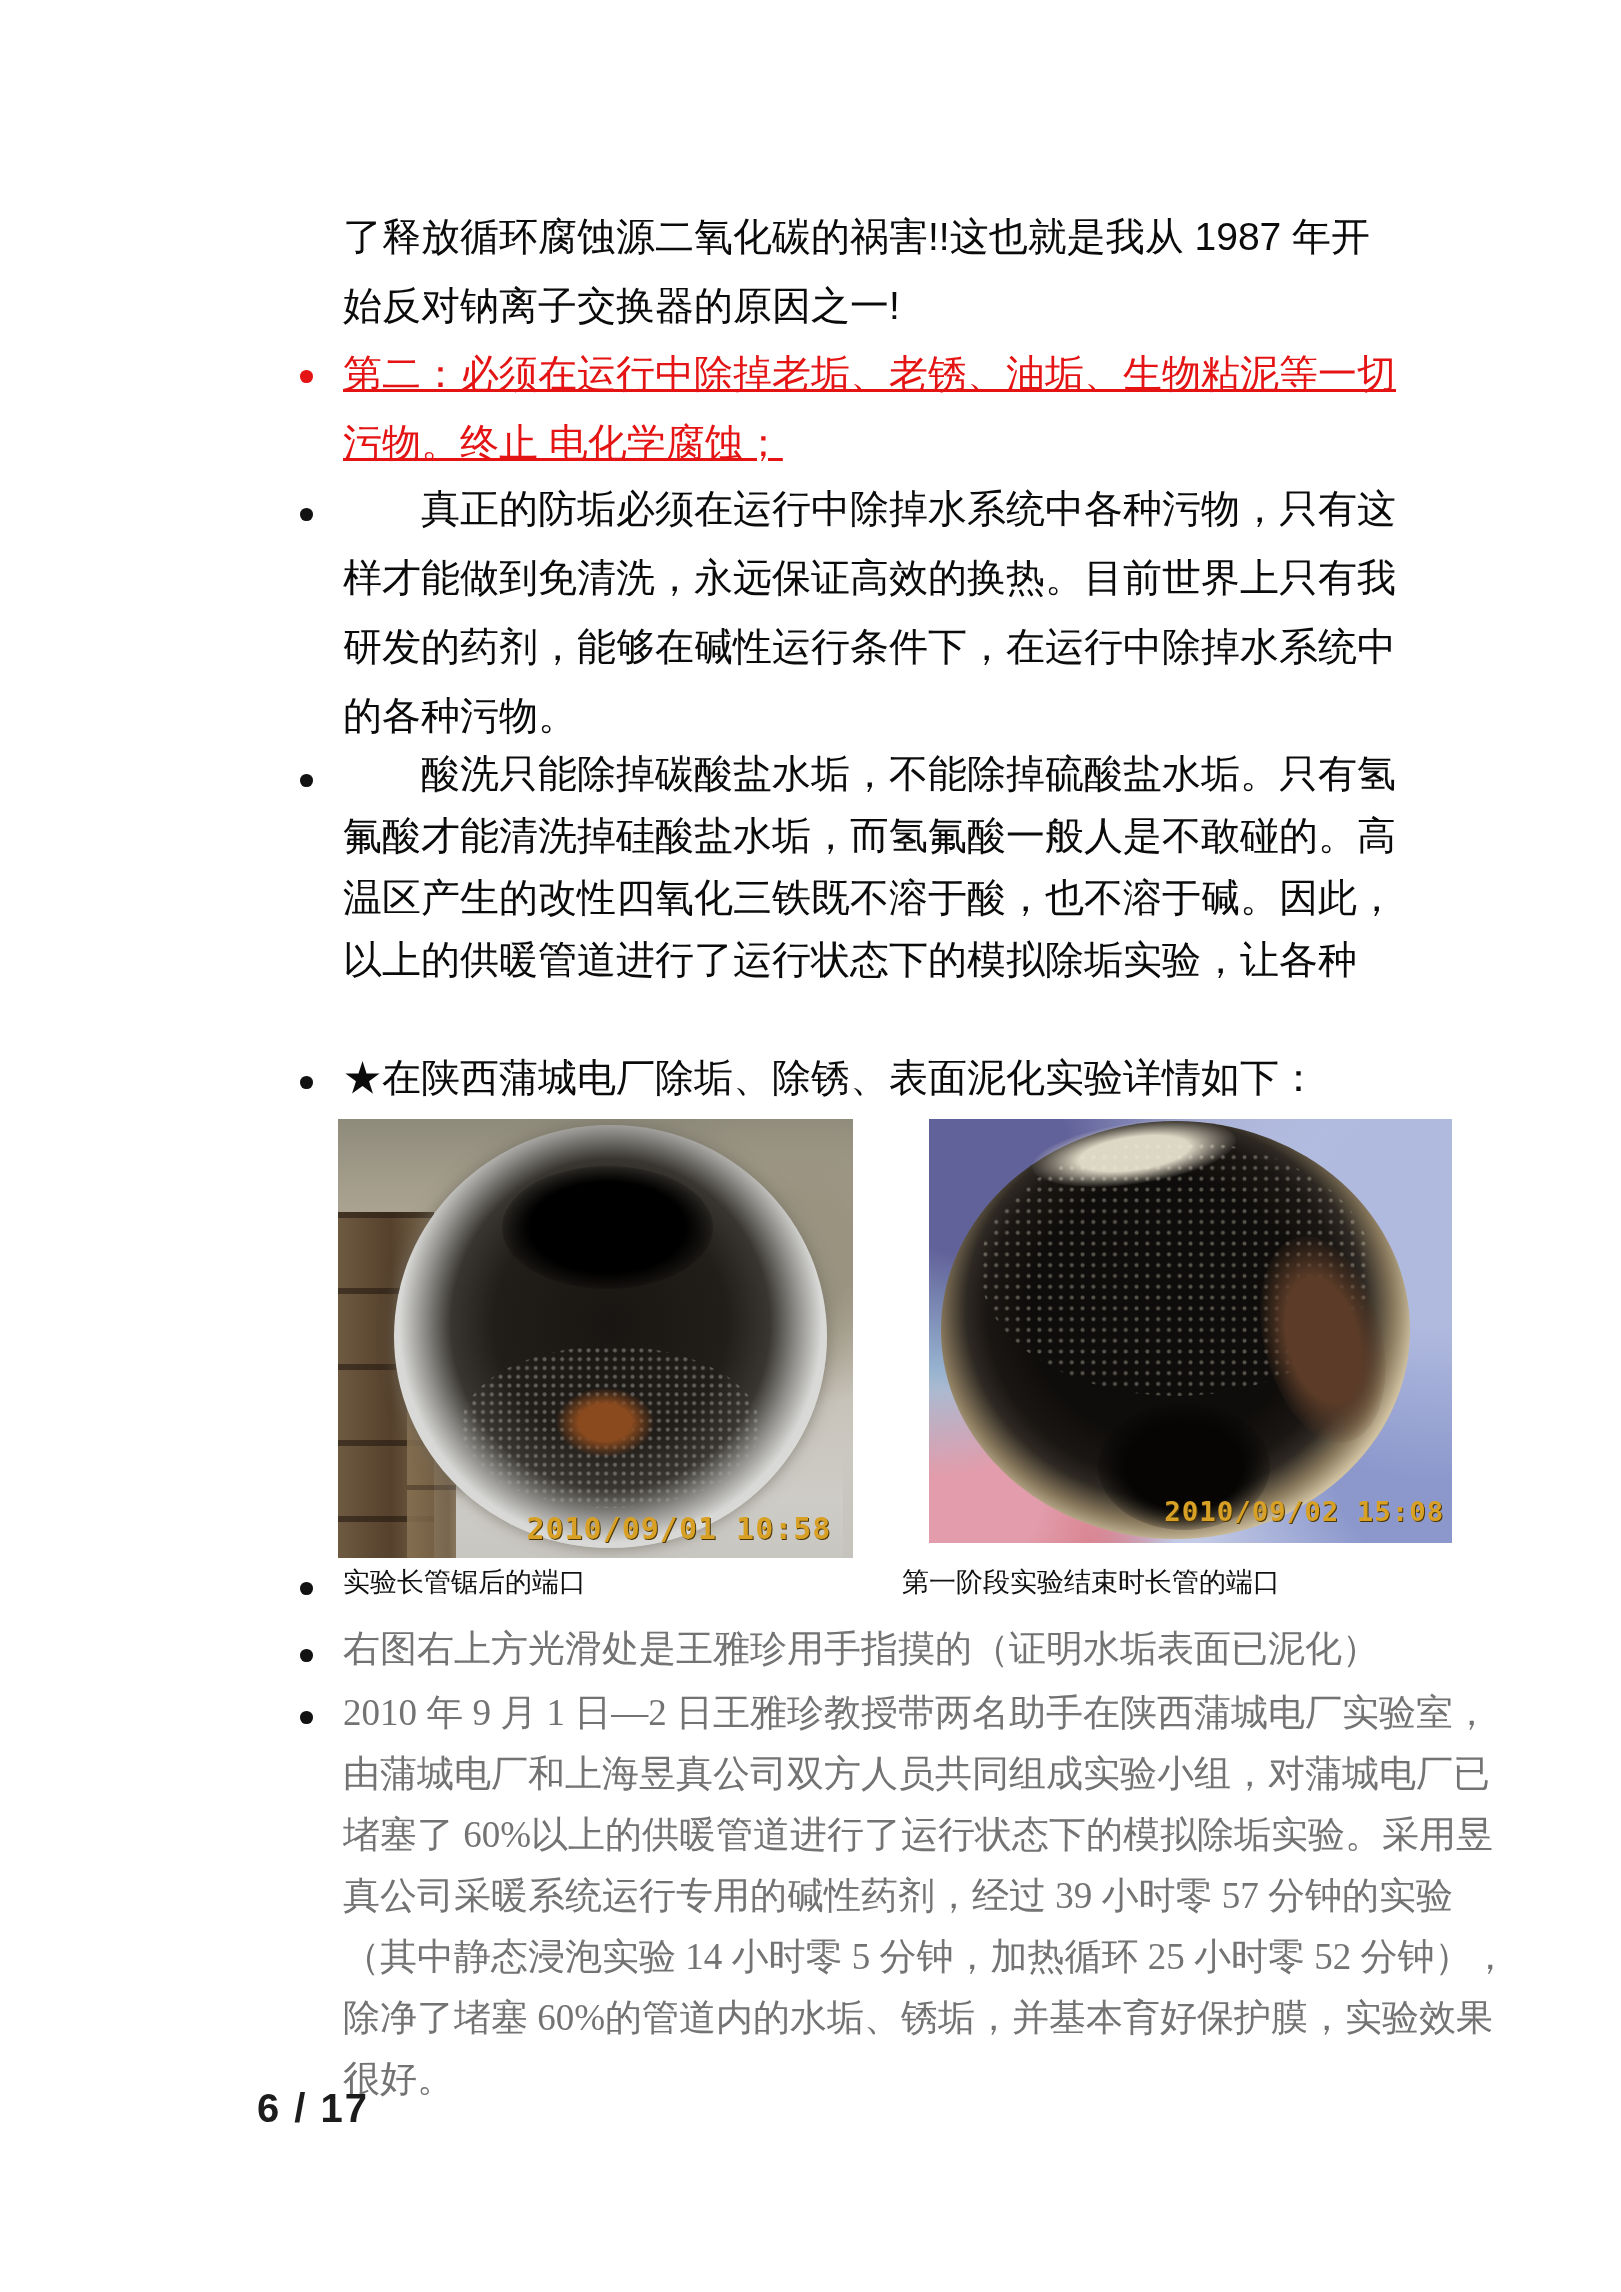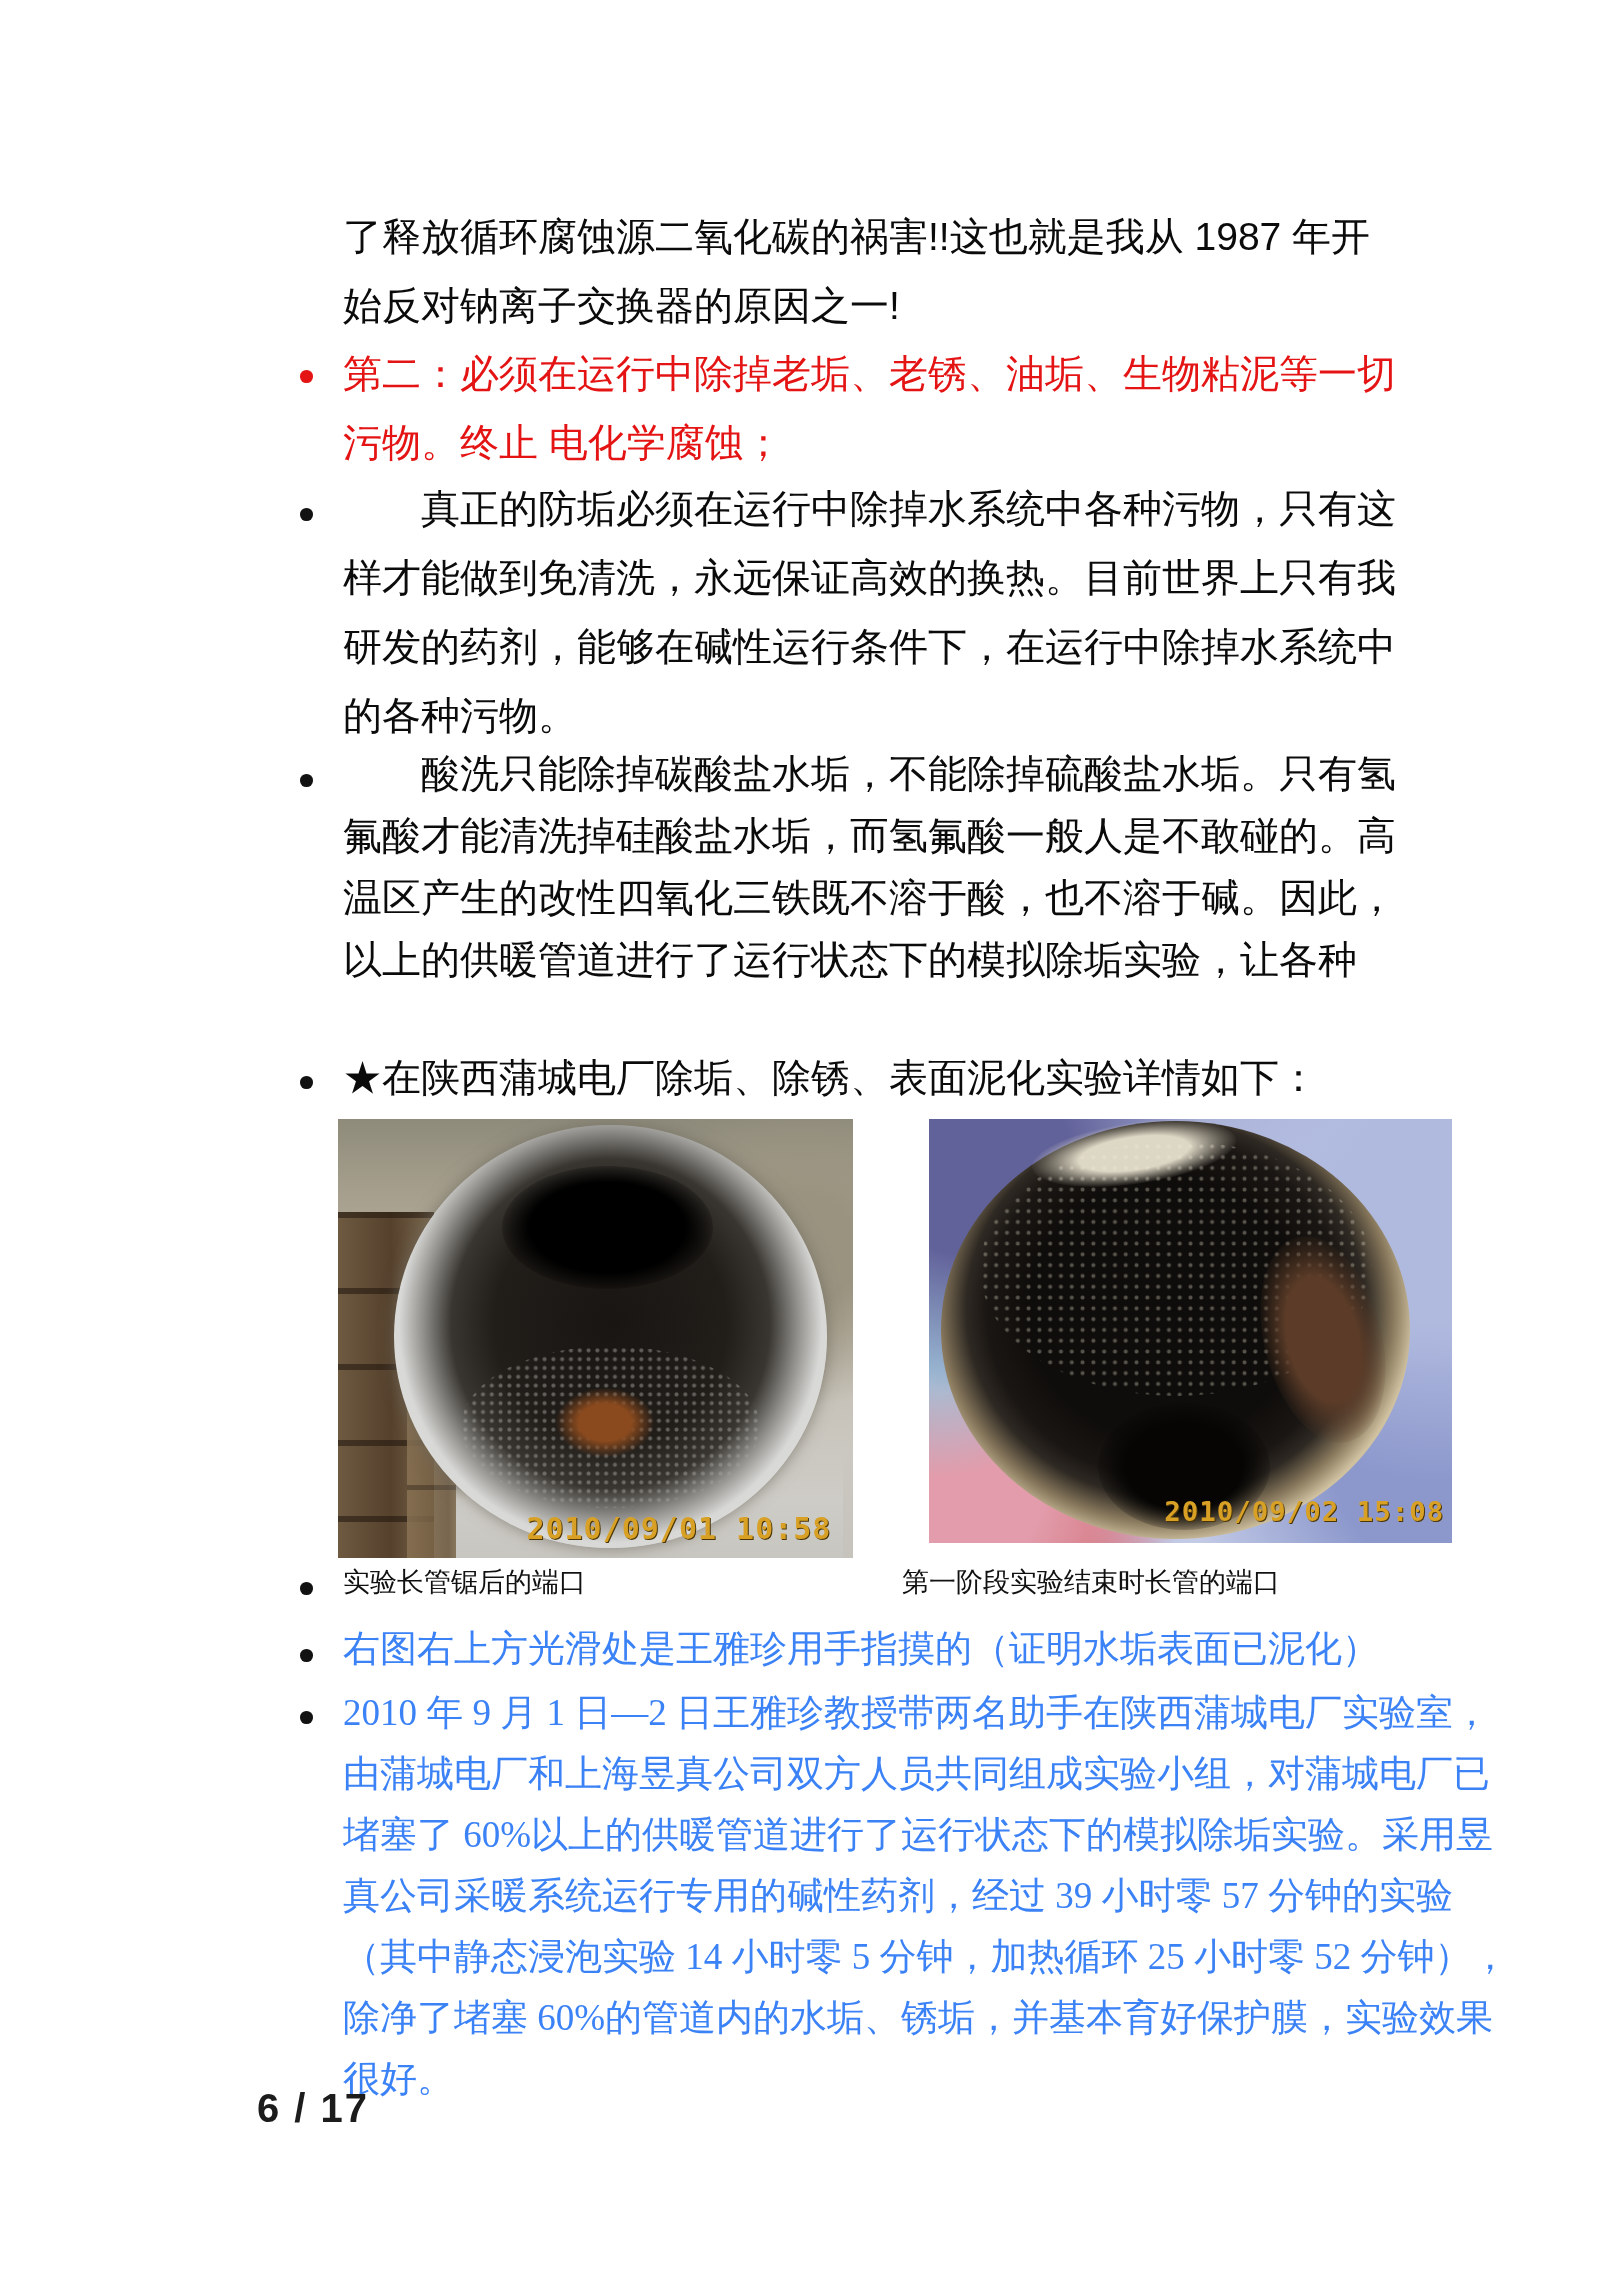--- a/index.html
+++ b/index.html
@@ -3,21 +3,21 @@
 <meta charset="utf-8">
 <style>
   html,body{margin:0;padding:0;background:#ffffff;}
   body{width:1621px;height:2293px;position:relative;font-family:"Liberation Sans",sans-serif;}
   .page{position:absolute;left:0;top:0;width:1621px;height:2293px;background:#ffffff;overflow:hidden;}
 
   
   .blk{position:absolute;left:343px;width:1063px;}
   .ln{white-space:pre;}
   .sans{font-family:"Liberation Sans",sans-serif;font-size:39px;color:#0b0b0b;}
-  .serif{font-family:"Liberation Serif",serif;font-size:37px;color:#3b82f6;}
+  .serif{font-family:"Liberation Serif",serif;font-size:37px;color:#737373;}
   .lh70 .ln{line-height:69px;height:69px;}
   .lh63 .ln{line-height:62px;height:62px;}
   .lh62 .ln{line-height:61px;height:61px;}
   .bold{font-weight:normal;}
   .red{color:#e51414;}
   .indent{padding-left:78px;}
 
   
   .dot{position:absolute;left:300px;width:12.7px;height:12.7px;border-radius:50%;background:#121212;}
   .dot.reddot{background:#e51414;}
@@ -85,21 +85,21 @@
 <body>
 
 <div class="page">
 
   <div class="blk sans lh70 bold" style="top:202px;">
     <div class="ln">了释放循环腐蚀源二氧化碳的祸害!!这也就是我从 1987 年开</div>
     <div class="ln">始反对钠离子交换器的原因之一!</div>
   </div>
 
   <span class="dot reddot" style="top:370px;"></span>
-  <div class="blk sans lh70 red" style="top:339px;">
+  <div class="blk sans lh70 red" style="top:339px;text-decoration:underline;">
     <div class="ln">第二：必须在运行中除掉老垢、老锈、油垢、生物粘泥等一切</div>
     <div class="ln">污物。终止 电化学腐蚀；</div>
   </div>
 
   <span class="dot" style="top:508px;"></span>
   <div class="blk sans lh70" style="top:474px;">
     <div class="ln indent">真正的防垢必须在运行中除掉水系统中各种污物，只有这</div>
     <div class="ln">样才能做到免清洗，永远保证高效的换热。目前世界上只有我</div>
     <div class="ln">研发的药剂，能够在碱性运行条件下，在运行中除掉水系统中</div>
     <div class="ln">的各种污物。</div>

